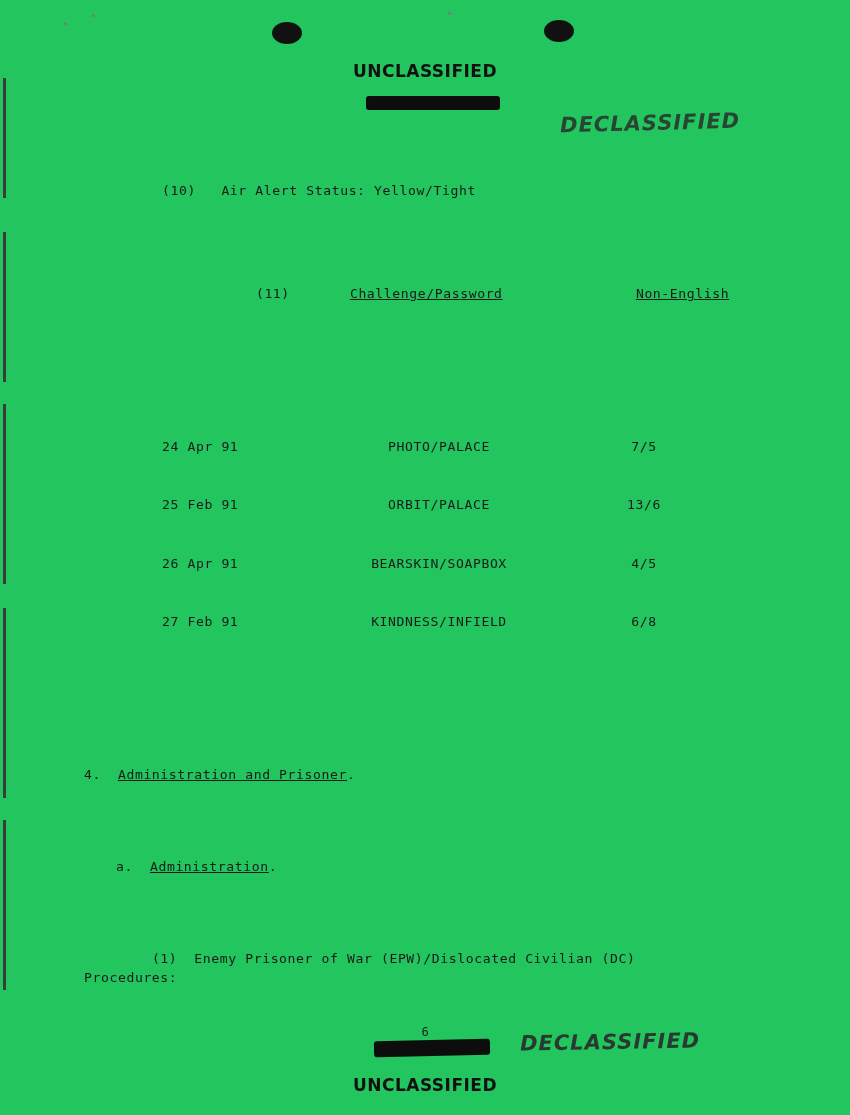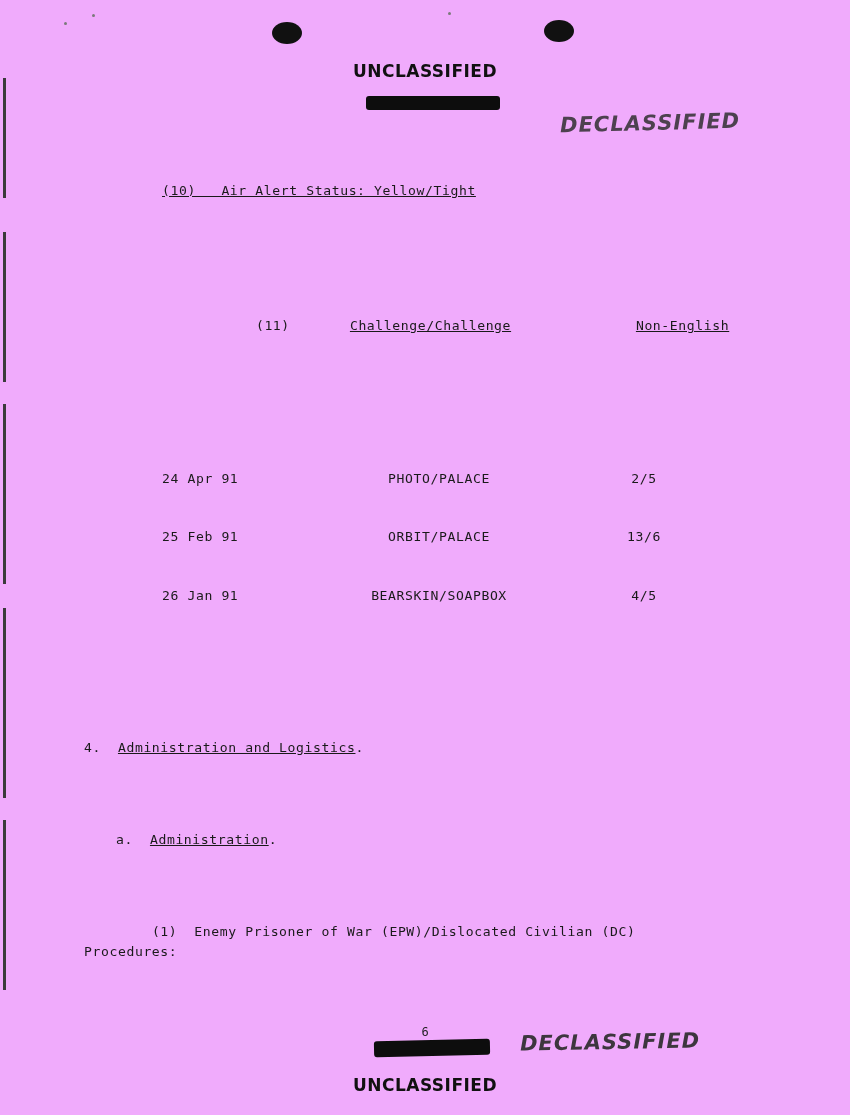--- a/index.html
+++ b/index.html
@@ -12,21 +12,21 @@
     height: 1115px;
     position: relative;
     overflow: hidden;
     font-family: "DejaVu Sans Mono", monospace;
     color: #141414;
   }
 
   .page {
     position: absolute;
     inset: 0;
-    background: #f0abfc;
+    background: #22c55e;
   }
 
   
   .edge-mark {
     position: absolute;
     left: 3px;
     width: 3px;
     background: #3b3b3b;
   }
   .edge-mark.m1 { top: 78px;  height: 120px; }
@@ -115,21 +115,21 @@
     top: 122px;
     width: 700px;
     font-size: 13.1px;
     line-height: 19.5px;
     letter-spacing: 0.6px;
     white-space: pre-wrap;
     color: #1a1a1a;
   }
 
   .para { margin: 0 0 14px 0; }
-  .para.tight { margin-bottom: 6px; text-decoration: underline; }
+  .para.tight { margin-bottom: 6px; }
   .u { text-decoration: underline; }
 
   .table-block {
     margin: 0 0 16px 0;
     position: relative;
   }
   .trow {
     display: block;
     white-space: pre;
   }
@@ -137,21 +137,21 @@
   .trow .cp   { display: inline-block; width: 290px; text-align: center; }
   .trow .ne   { display: inline-block; width: 120px; text-align: center; }
 
   .hdr-row {
     display: block;
     white-space: pre;
     margin-bottom: 16px;
   }
   .hdr-row .lbl  { display: inline-block; width: 94px; margin-left: 43px; }
   .hdr-row .cpw  { display: inline-block; width: 286px; }
-  .hdr-row .nen  { display: inline-block; width: 130px; margin-top: 32px; }
+  .hdr-row .nen  { display: inline-block; width: 130px; }
 
   .indent1 { padding-left: 78px; }
 
   .page-num {
     position: absolute;
     left: 0;
     top: 1025px;
     width: 850px;
     text-align: center;
     font-size: 12px;
@@ -192,31 +192,32 @@
   <div class="classif-top">UNCLASSIFIED</div>
 
   <div class="redaction top"></div>
   <div class="declass-stamp top-stamp">DECLASSIFIED</div>
 
   <div class="doc-body">
 
     <div class="para tight indent1">(10)   Air Alert Status: Yellow/Tight</div>
 
     <div class="hdr-row indent1">
-      <span class="lbl">(11)</span><span class="cpw u">Challenge/Challenge</span><span class="nen u">Non-English</span>
+      <span class="lbl">(11)</span><span class="cpw u">Challenge/Password</span><span class="nen u">Non-English</span>
     </div>
 
     <div class="table-block indent1">
-      <span class="trow"><span class="date">24 Apr 91</span><span class="cp">PHOTO/PALACE</span><span class="ne">2/5</span></span>
+      <span class="trow"><span class="date">24 Apr 91</span><span class="cp">PHOTO/PALACE</span><span class="ne">7/5</span></span>
       <span class="trow"><span class="date">25 Feb 91</span><span class="cp">ORBIT/PALACE</span><span class="ne">13/6</span></span>
-      <span class="trow"><span class="date">26 Jan 91</span><span class="cp">BEARSKIN/SOAPBOX</span><span class="ne">4/5</span></span>
+      <span class="trow"><span class="date">26 Apr 91</span><span class="cp">BEARSKIN/SOAPBOX</span><span class="ne">4/5</span></span>
+      <span class="trow"><span class="date">27 Feb 91</span><span class="cp">KINDNESS/INFIELD</span><span class="ne">6/8</span></span>
     </div>
 
 
-    <div class="para"><span>4.</span>  <span class="u">Administration and Logistics</span><span>.</span></div>
+    <div class="para"><span>4.</span>  <span class="u">Administration and Prisoner</span><span>.</span></div>
 
     <div class="para" style="padding-left:32px;"><span>a.</span>  <span class="u">Administration</span><span>.</span></div>
 
     <div class="para">        (1)  Enemy Prisoner of War (EPW)/Dislocated Civilian (DC)
 Procedures:</div>
     
     
     
     
     

